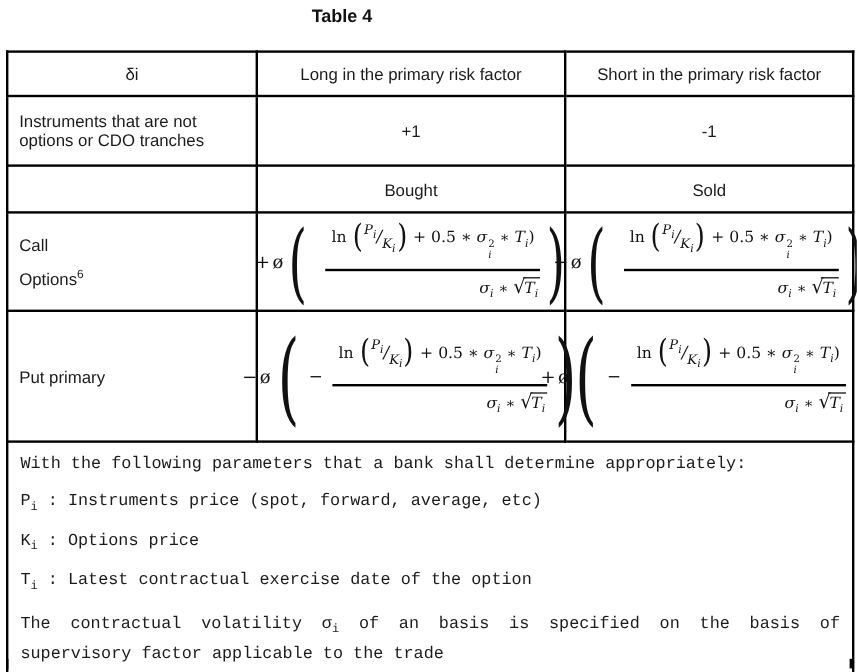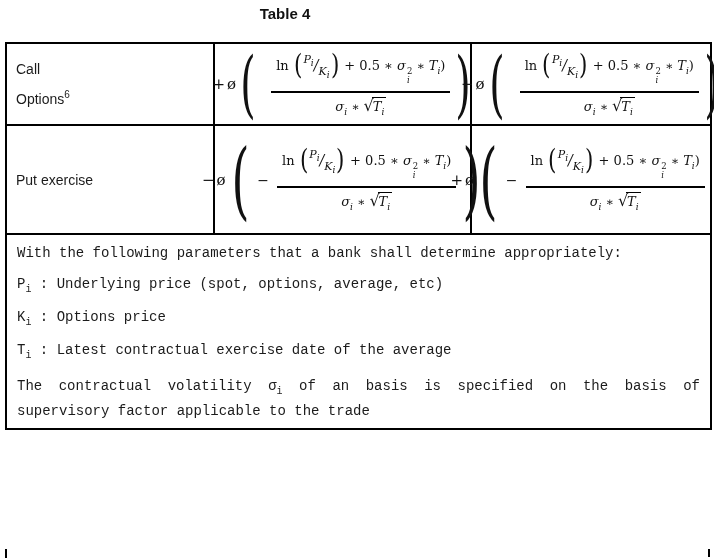--- a/index.html
+++ b/index.html
@@ -32,21 +32,21 @@
   }
   .f-outer-sign,.f-phi{font-style:normal;font-size:15px;}
   .f-phi{margin-right:1px;}
   .f-bigparen{
     font-style:normal;font-weight:400;line-height:1;display:inline-block;
     transform:scaleX(.55);margin:0 -5px;
   }
   .row-call .f-bigparen{font-size:72px;}
   .row-put .f-bigparen{font-size:84px;}
   .f-inner-sign{font-style:normal;font-size:14px;margin:0 4px 0 4px;}
-  .f-frac{display:inline-block;vertical-align:middle;text-align:center;margin:0 2px;}
+  .f-frac{display:inline-block;vertical-align:middle;text-align:right;margin:0 2px;}
   .f-num{display:block;border-bottom:2px solid #000;padding:4px 5px 6px;white-space:nowrap;line-height:26px;}
   .f-den{display:block;padding-top:4px;white-space:nowrap;line-height:18px;}
   .f-ln{font-style:normal;}
   .f-mparen{font-style:normal;font-size:27px;line-height:0;vertical-align:-4px;display:inline-block;transform:scaleX(.8);}
   .f-pk{display:inline-block;margin:0 0;white-space:nowrap;}
   .f-pk-top{position:relative;top:-7px;font-size:11px;}
   .f-pk-bot{position:relative;top:5px;font-size:11px;}
   .f-pk-slash{font-size:14px;}
   .f-pk sub{font-size:8px;}
   .f-mid{font-style:normal;}
@@ -75,22 +75,37 @@
 <div class="page-title">Table 4</div>
 
 <table class="main">
   <colgroup>
       <col style="width:208px">
       <col style="width:257px">
       <col style="width:240px">
     </colgroup>
 
   <tbody>
+      <tr style="height:37px;">
+    <td class="c-head">δi</td>
+    <td class="c-head">Long in the primary risk factor</td>
+    <td class="c-head">Short in the primary risk factor</td>
+  </tr>
 
+  <tr style="height:58px;">
+    <td class="c-label">Instruments that are not options or CDO tranches</td>
+    <td class="c-center">+1</td>
+    <td class="c-center">-1</td>
+  </tr>
 
+  <tr style="height:39px;">
+    <td></td>
+    <td class="c-center">Bought</td>
+    <td class="c-center">Sold</td>
+  </tr>
 
   <tr class="row-call" style="height:82px;">
     <td class="c-label call-label">
       <div>Call</div>
       <div><span>Options</span><sup>6</sup></div>
     </td>
     <td>
       <div class="cell-formula">
         <span class="f-outer-sign">+</span>
             <span class="f-phi">ø</span>
@@ -118,21 +133,21 @@
                     <span>i</span>
                   </span></span> <span class="f-star">∗</span> <span><span>T</span><sub>i</sub></span><span class="f-up">)</span></span>
           <span class="f-den"><span><span>σ</span><sub>i</sub></span> <span class="f-star">∗</span> <span class="f-sqrt">√</span><span class="f-sqrt-arg"><span>T</span><sub>i</sub></span></span>
         </span>
         <span class="f-bigparen">)</span>
       </div>
     </td>
   </tr>
 
   <tr class="row-put" style="height:109px;">
-    <td class="c-label">Put exercise</td>
+    <td class="c-label">Put primary</td>
     <td>
       <div class="cell-formula">
         <span class="f-outer-sign">−</span>
             <span class="f-phi">ø</span>
         <span class="f-bigparen">(</span>
         <span class="f-inner-sign">−</span>
         <span class="f-frac">
           <span class="f-num"><span class="f-ln">ln</span> <span class="f-mparen">(</span><span class="f-pk"><span class="f-pk-top"><span>P</span><sub>i</sub></span><span class="f-pk-slash">/</span><span class="f-pk-bot"><span>K</span><sub>i</sub></span></span><span class="f-mparen">)</span> <span class="f-mid">+ 0.5 ∗</span> <span><span>σ</span><span class="f-supsub">
                     <span class="s2">2</span>
                     <span>i</span>
@@ -156,23 +171,23 @@
           <span class="f-den"><span><span>σ</span><sub>i</sub></span> <span class="f-star">∗</span> <span class="f-sqrt">√</span><span class="f-sqrt-arg"><span>T</span><sub>i</sub></span></span>
         </span>
         <span class="f-bigparen">)</span>
       </div>
     </td>
   </tr>
 
   <tr style="height:162px;">
     <td class="notes-cell" colspan="3">
       <p class="note-line">With the following parameters that a bank shall determine appropriately:</p>
-      <p class="note-line"><span class="param-sym"><span>P</span><sub>i</sub></span><span> : Underlying price (spot, options, average, etc)</span></p>
+      <p class="note-line"><span class="param-sym"><span>P</span><sub>i</sub></span><span> : Instruments price (spot, forward, average, etc)</span></p>
       <p class="note-line"><span class="param-sym"><span>K</span><sub>i</sub></span><span> : Options price</span></p>
-      <p class="note-line"><span class="param-sym"><span>T</span><sub>i</sub></span><span> : Latest contractual exercise date of the average</span></p>
+      <p class="note-line"><span class="param-sym"><span>T</span><sub>i</sub></span><span> : Latest contractual exercise date of the option</span></p>
       <p class="note-line note-vol"><span>The contractual volatility </span><span class="param-sym"><span>σ</span><sub>i</sub></span><span> of an basis is specified on the basis of supervisory factor applicable to the trade</span></p>
     </td>
   </tr>
 </tbody>
   </table>
 
 <div class="stub stub-left"></div>
 <div class="stub stub-right"></div>
 
 </body></html>

